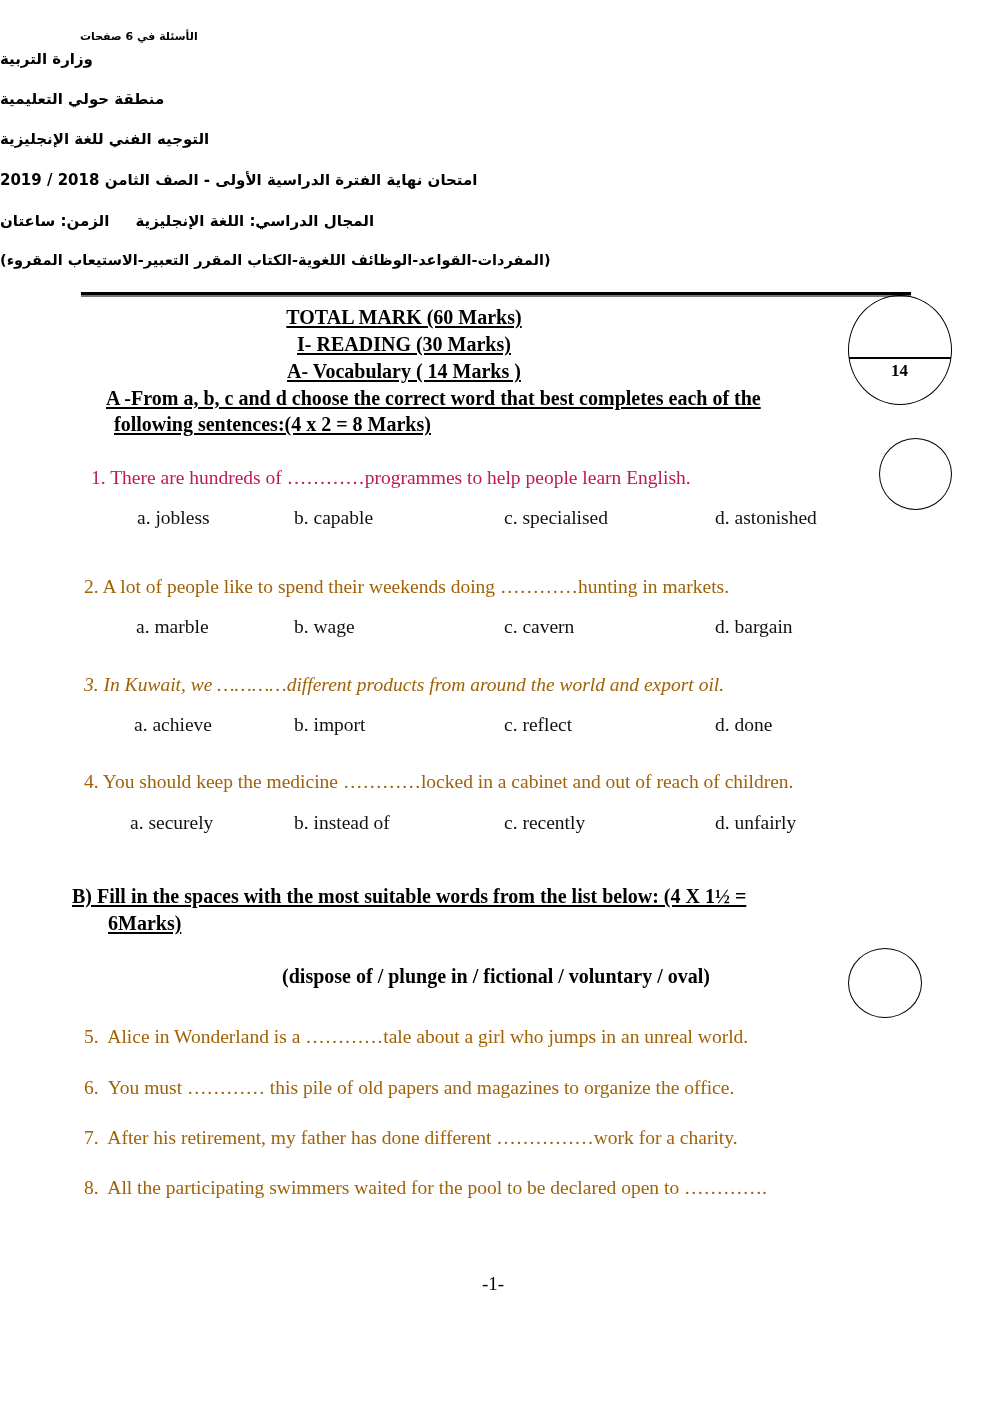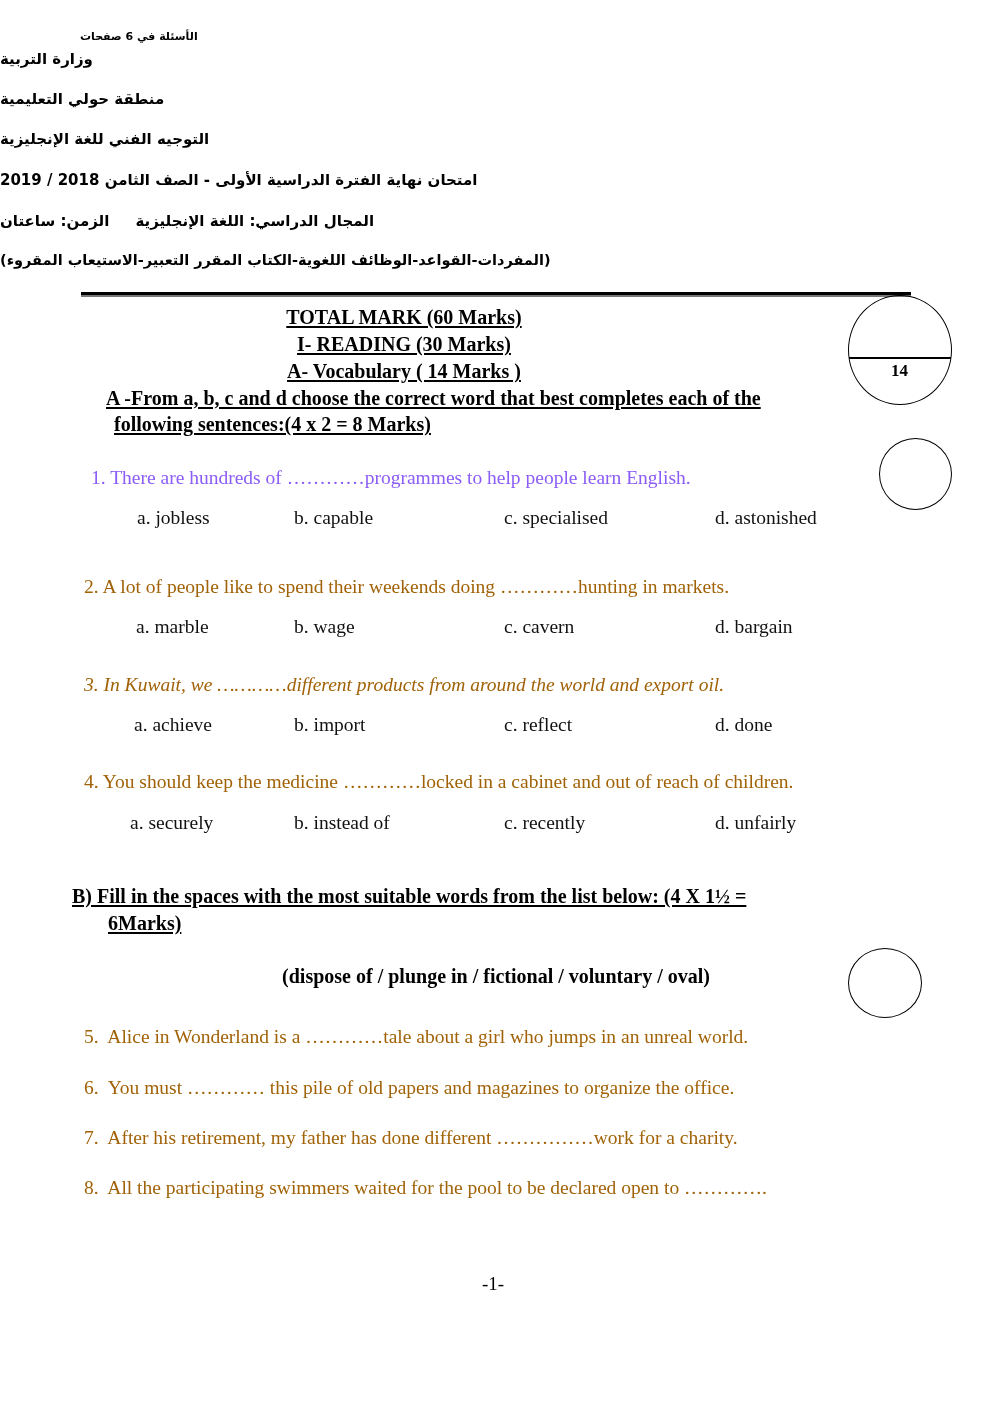--- a/index.html
+++ b/index.html
@@ -63,21 +63,21 @@
       left: 0; width: 808px; text-align: center;
     }
     .center-block span { display: inline-block; }
 
     
     .q {
       font-size: 19.5px;
       white-space: nowrap;
       color: #a16207;
     }
-    .q.gray { color: #8b5cf6; }
+    .q.gray { color: #be185d; }
     .opt {
       font-size: 19.5px;
       white-space: nowrap;
       color: #111;
     }
     .dots { letter-spacing: 0px; }
 
     .wordlist {
       font-weight: bold;
       font-size: 20px;

